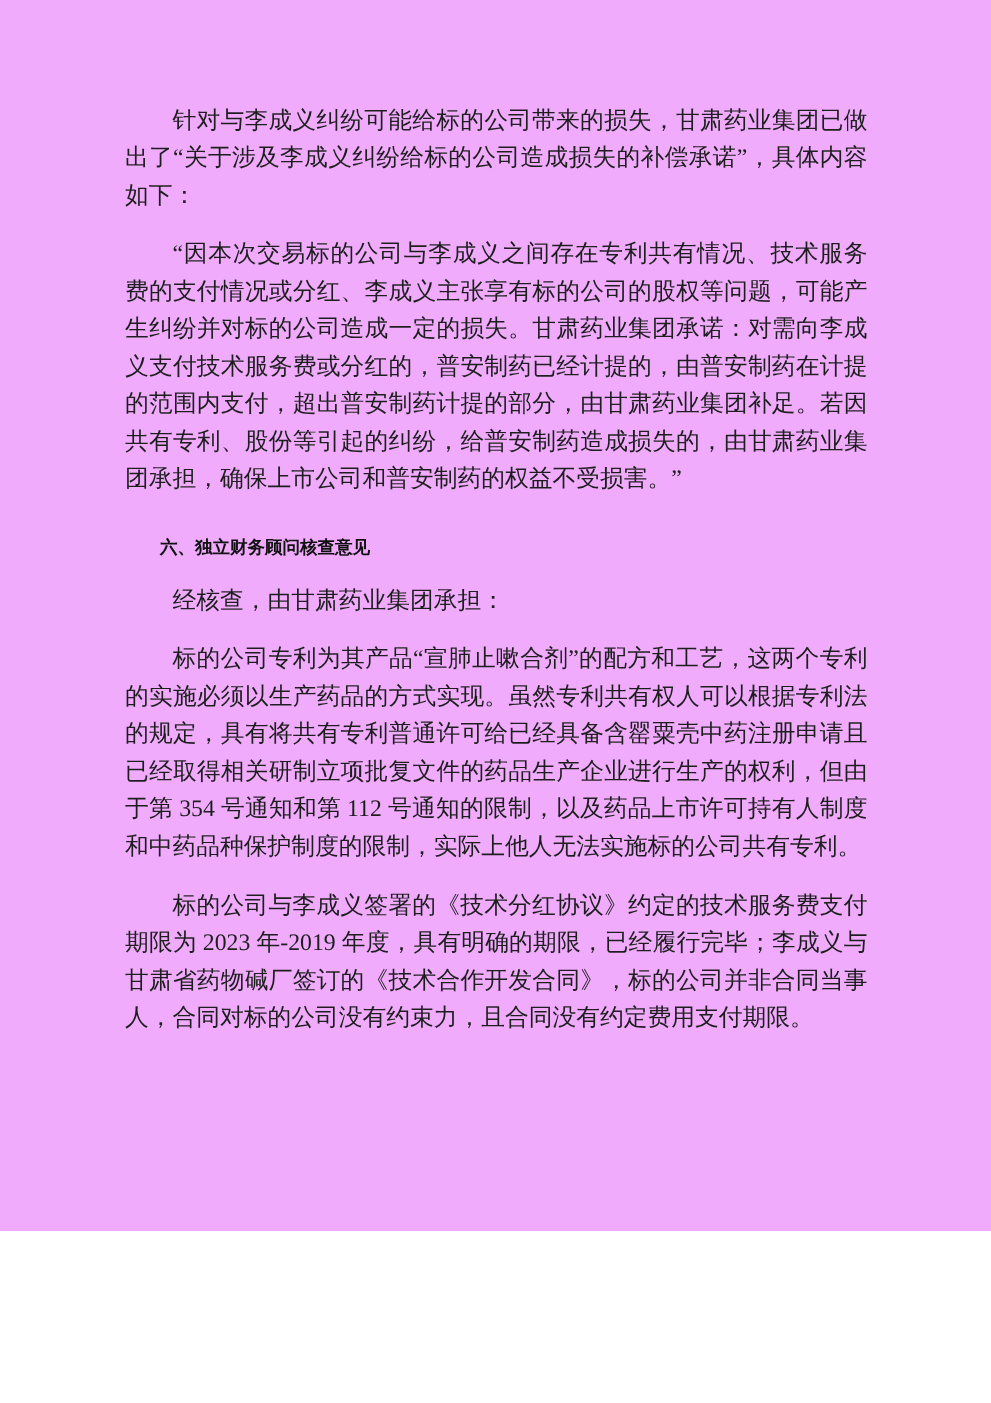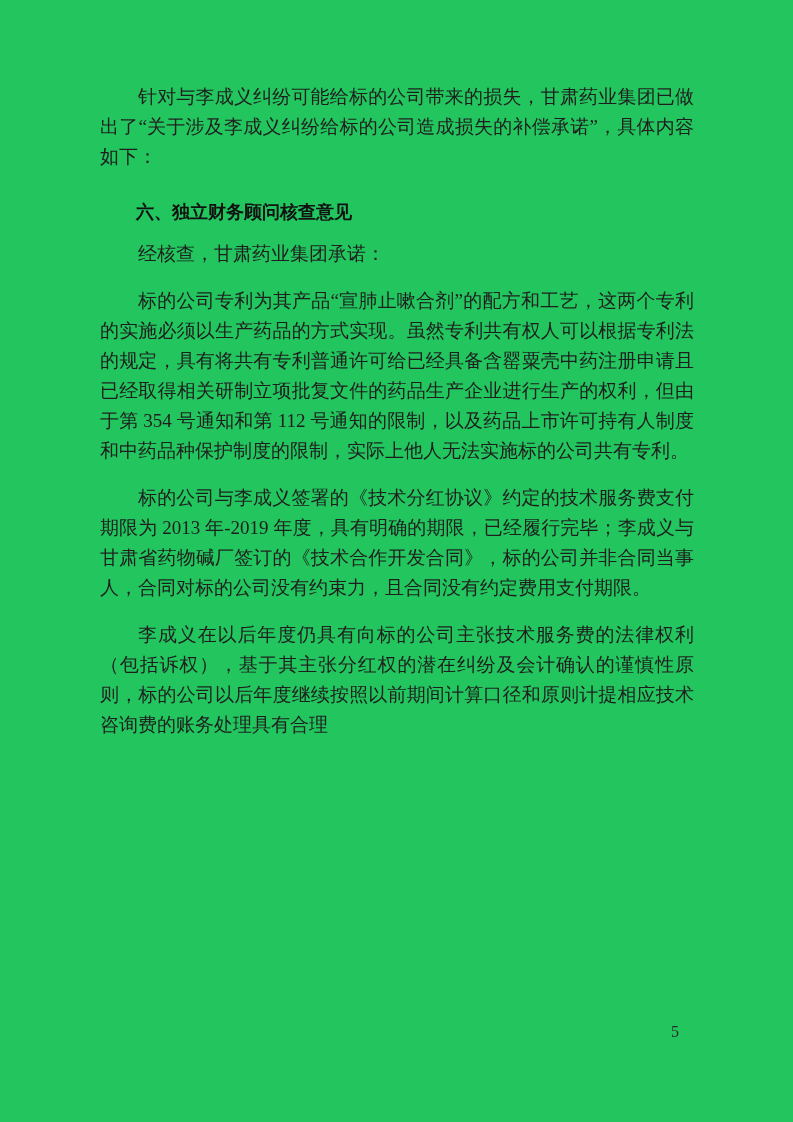--- a/index.html
+++ b/index.html
@@ -3,41 +3,41 @@
 <meta charset="utf-8">
 <style>
   html, body {
     margin: 0;
     padding: 0;
     background: #ffffff;
   }
   .page {
     position: relative;
     width: 793px;
-    height: 1122px;
-    background: #22c55e;
+    height: 985px;
+    background: #f0abfc;
     overflow: hidden;
     font-family: "Liberation Serif", "DejaVu Serif", serif;
   }
   .doc-body {
     position: absolute;
     left: 100px;
     top: 82px;
     width: 594px;
     color: #1e1e1e;
     font-size: 19px;
     line-height: 30px;
     text-align: justify;
   }
   .doc-body p.body {
     margin: 0 0 17px 0;
     text-indent: 2em;
   }
   .doc-body h2.heading {
-    font-size: 18px;
+    font-size: 14px;
     line-height: 30px;
     font-weight: bold;
     color: #111111;
     margin: 25px 0 12px 0;
     text-indent: 2em;
   }
   .page-number {
     position: absolute;
     top: 1022px;
     right: 114px;
@@ -45,20 +45,20 @@
     line-height: 20px;
     color: #2a2a2a;
   }
 </style>
 </head>
 <body>
 
 <div class="page">
   <div class="doc-body">
       <p class="body">针对与李成义纠纷可能给标的公司带来的损失，甘肃药业集团已做出了“关于涉及李成义纠纷给标的公司造成损失的补偿承诺”，具体内容如下：</p>
+      <p class="body">“因本次交易标的公司与李成义之间存在专利共有情况、技术服务费的支付情况或分红、李成义主张享有标的公司的股权等问题，可能产生纠纷并对标的公司造成一定的损失。甘肃药业集团承诺：对需向李成义支付技术服务费或分红的，普安制药已经计提的，由普安制药在计提的范围内支付，超出普安制药计提的部分，由甘肃药业集团补足。若因共有专利、股份等引起的纠纷，给普安制药造成损失的，由甘肃药业集团承担，确保上市公司和普安制药的权益不受损害。”</p>
       <h2 class="heading">六、独立财务顾问核查意见</h2>
-      <p class="body">经核查，甘肃药业集团承诺：</p>
+      <p class="body">经核查，由甘肃药业集团承担：</p>
       <p class="body">标的公司专利为其产品“宣肺止嗽合剂”的配方和工艺，这两个专利的实施必须以生产药品的方式实现。虽然专利共有权人可以根据专利法的规定，具有将共有专利普通许可给已经具备含罂粟壳中药注册申请且已经取得相关研制立项批复文件的药品生产企业进行生产的权利，但由于第 354 号通知和第 112 号通知的限制，以及药品上市许可持有人制度和中药品种保护制度的限制，实际上他人无法实施标的公司共有专利。</p>
-      <p class="body">标的公司与李成义签署的《技术分红协议》约定的技术服务费支付期限为 2013 年-2019 年度，具有明确的期限，已经履行完毕；李成义与甘肃省药物碱厂签订的《技术合作开发合同》，标的公司并非合同当事人，合同对标的公司没有约束力，且合同没有约定费用支付期限。</p>
-      <p class="body">李成义在以后年度仍具有向标的公司主张技术服务费的法律权利（包括诉权），基于其主张分红权的潜在纠纷及会计确认的谨慎性原则，标的公司以后年度继续按照以前期间计算口径和原则计提相应技术咨询费的账务处理具有合理</p>
+      <p class="body">标的公司与李成义签署的《技术分红协议》约定的技术服务费支付期限为 2023 年-2019 年度，具有明确的期限，已经履行完毕；李成义与甘肃省药物碱厂签订的《技术合作开发合同》，标的公司并非合同当事人，合同对标的公司没有约束力，且合同没有约定费用支付期限。</p>
     </div>
   <div class="page-number">5</div>
 </div>
 
 </body></html>

